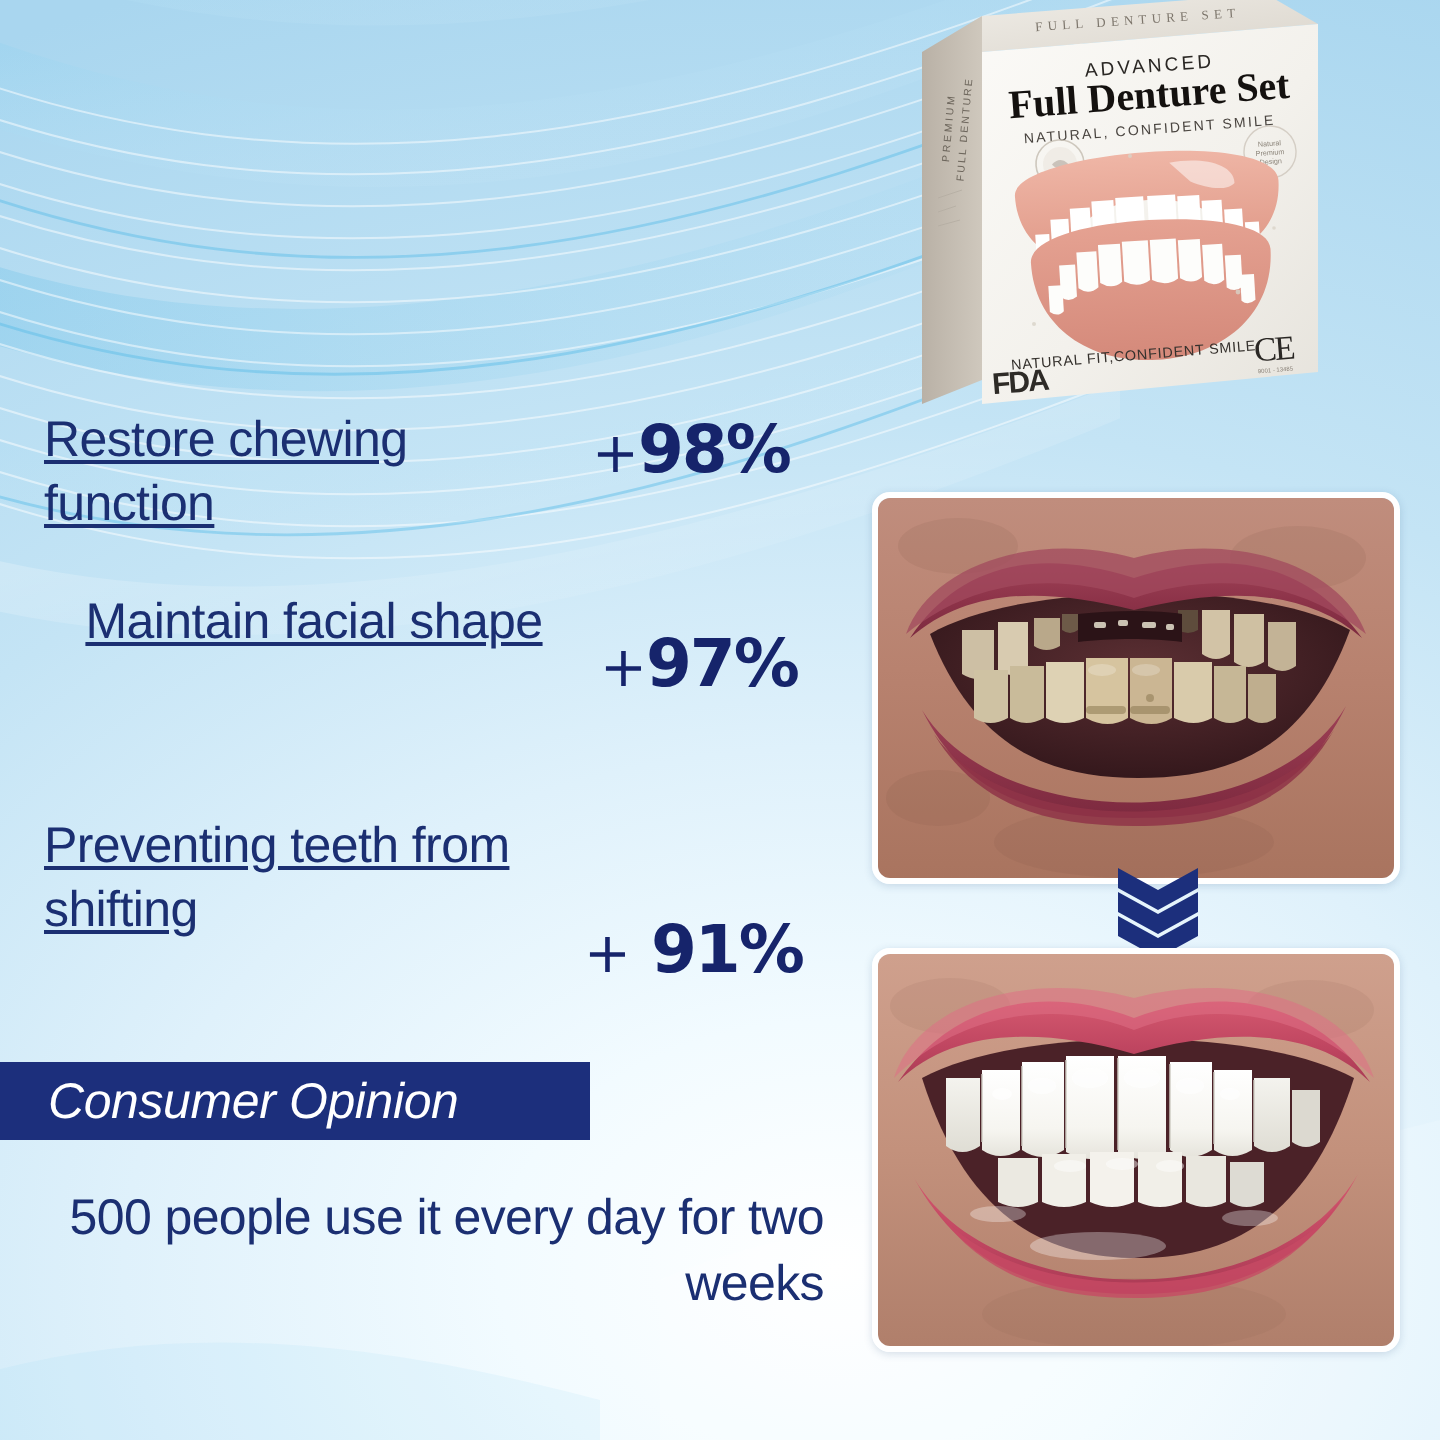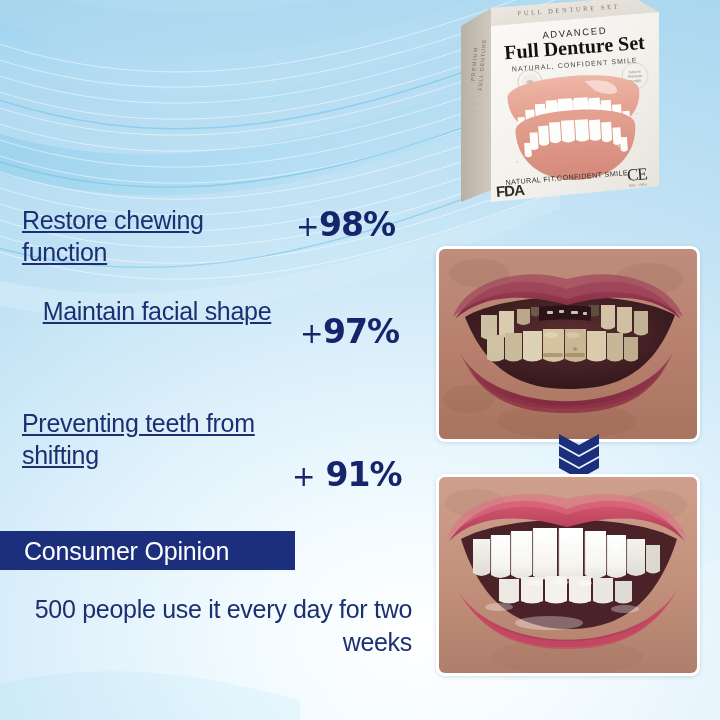--- a/index.html
+++ b/index.html
@@ -41,20 +41,21 @@
   .benefit .pct .num{font-size:33px;letter-spacing:-1px;}
 
   #b1{top:205px;} #b1 .pct{left:296px;top:0px;}
   #b2{top:296px;text-align:center;} #b2 .pct{left:300px;top:16px;}
   #b3{top:408px;padding-left:13px;} #b3 .pct{left:292px;top:32px;margin-top:15px;}
 
   
   .banner{
     position:absolute;left:0;top:531px;width:295px;height:39px;
     background:#1c2f7c;
+    font-style:italic;
   }
   .banner span{
     position:absolute;left:24px;top:6px;
     color:#ffffff;font-size:25px;letter-spacing:-0.2px;
   }
   .opinion-text{
     position:absolute;left:22px;top:593px;width:390px;
     color:#1b2f72;font-size:25px;line-height:1.3;letter-spacing:-0.3px;text-align:right;
   }
 

